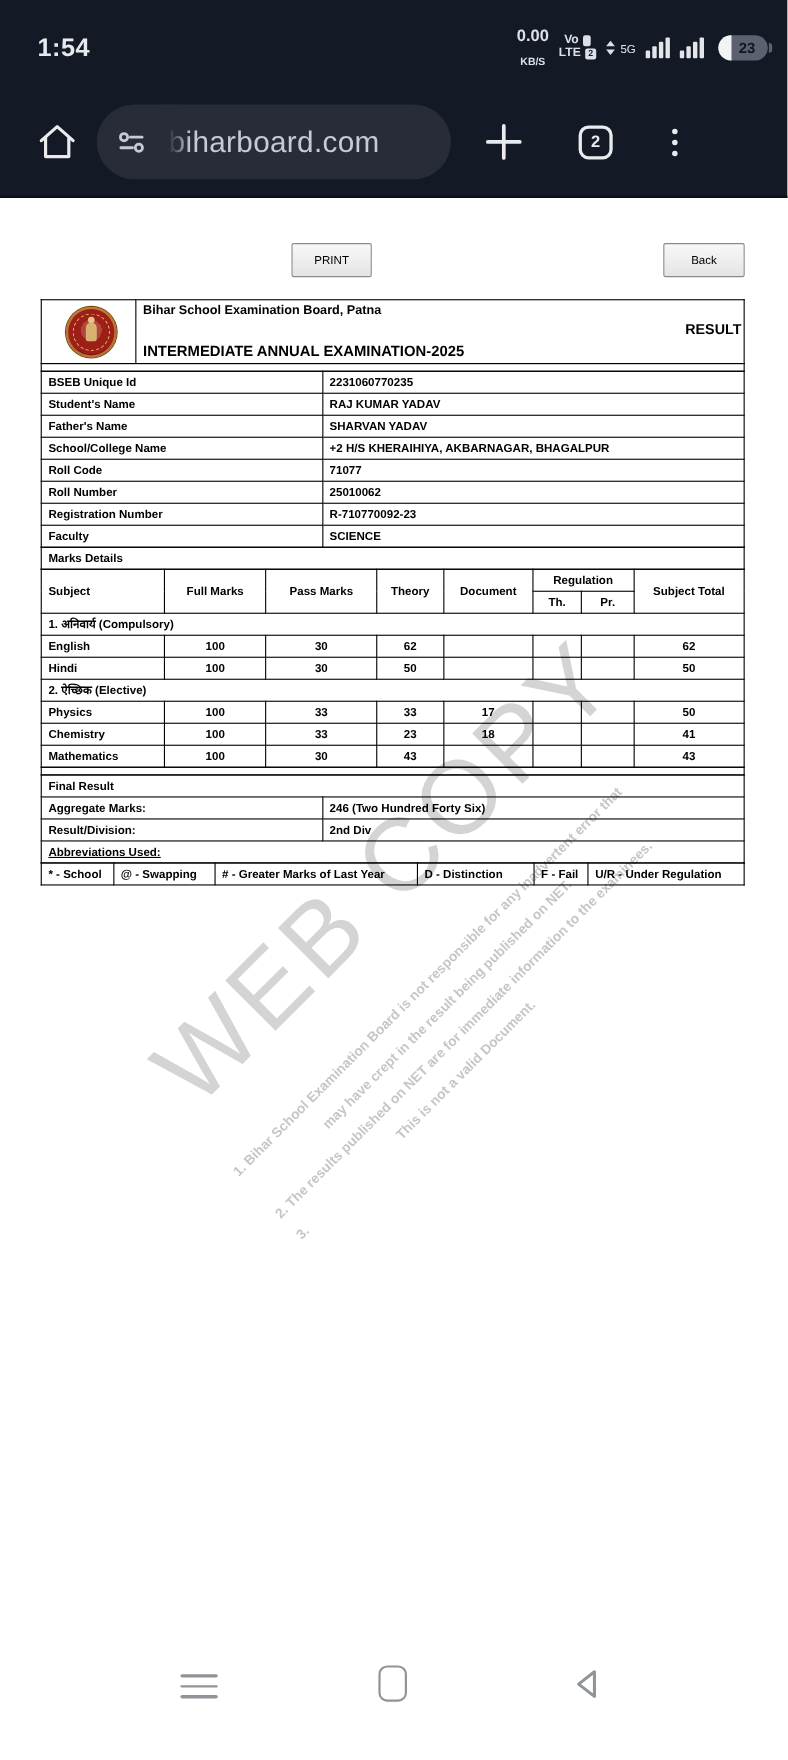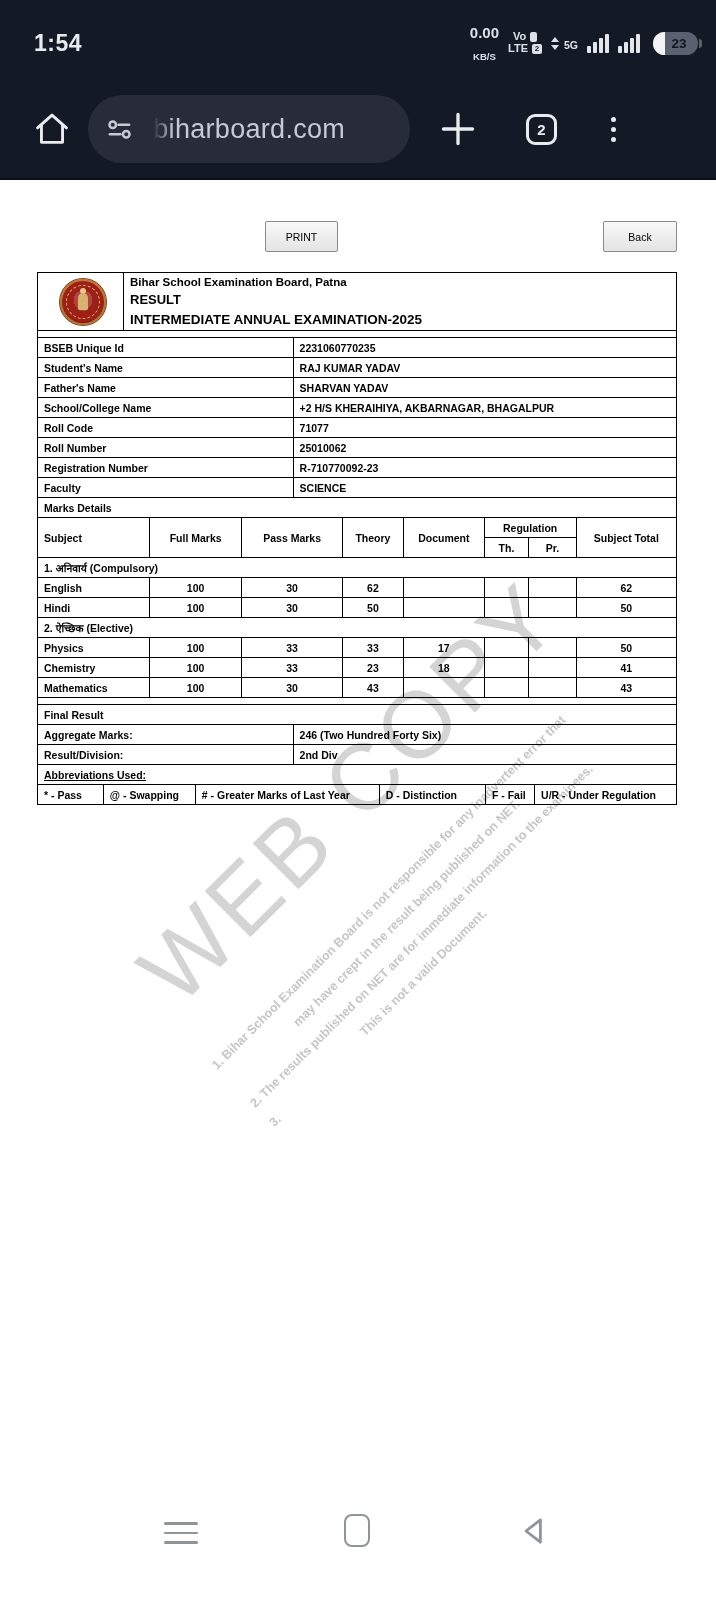--- a/index.html
+++ b/index.html
@@ -22,21 +22,21 @@
   .net-val { font-size:15px; } .net-unit { font-size:9.5px; margin-top:12px; }
   .volte-row { display:flex; align-items:center; gap:2px; font-size:11px; line-height:1.05; }
   .sim-chip { width:7px; height:10px; border-radius:2px; background:#dde0e7; margin-left:2px; }
   .sim-badge { min-width:10px; height:10px; border-radius:2px; background:#dde0e7; color:#141926;
     font-size:8px; font-weight:bold; display:flex; align-items:center; justify-content:center; margin-left:2px; }
   .arrows { display:flex; flex-direction:column; gap:3px; }
   .arr-up { width:0; height:0; border-left:4px solid transparent; border-right:4px solid transparent;
     border-bottom:5px solid #dde0e7; }
   .arr-dn { width:0; height:0; border-left:4px solid transparent; border-right:4px solid transparent;
     border-top:5px solid #dde0e7; }
-  .fiveg { font-size:10.5px; font-weight:bold; color:#e3e5ea; align-self:flex-start; margin:14px 0 0 -4px; }
+  .fiveg { font-size:10.5px; font-weight:normal; color:#e3e5ea; align-self:flex-start; margin:14px 0 0 -4px; }
   .sig { display:flex; align-items:flex-end; gap:2px; height:20px; }
   .sig i { display:block; width:4px; background:#e3e5ea; border-radius:1px; }
   .b1{height:7px;} .b2{height:11px;} .b3{height:15px;} .b4{height:19px;}
   .battery { position:relative; width:45px; height:23px; border-radius:11.5px; background:#5b6170;
     display:flex; align-items:center; justify-content:center; margin-left:4px; }
   .battery::after { content:""; position:absolute; right:-4px; top:7px; width:3px; height:9px;
     background:#5b6170; border-radius:0 3px 3px 0; }
   .battery .fill { position:absolute; left:0; top:0; bottom:0; width:12px; background:#f2f3f5;
     border-radius:11.5px 0 0 11.5px; }
   .battery .pct { position:relative; font-size:13.5px; font-weight:bold; color:#12161f; margin-left:7px; }
@@ -68,21 +68,21 @@
   .doc table { width:100%; border-collapse:collapse; table-layout:fixed; margin-top:-1px; }
   .doc table:first-child { margin-top:0; }
   .doc td { border:1px solid #000; font-size:10.5px; font-weight:bold; color:#000;
     height:20px; padding:1px 2px 0 6px; text-align:left; vertical-align:middle; line-height:1.15;
     overflow:hidden; white-space:nowrap; background:transparent; }
   .doc td.center { text-align:center; padding-left:2px; }
   .hdr-row td { height:58px; }
   .logo-cell { text-align:center; padding:0; }
   .title-cell { text-align:center; padding:0; }
   .board-name { font-size:11.5px; }
-  .result-title { font-size:13px; margin-top:4px; }
+  .result-title { font-size:13px; margin-top:4px;text-align:right; }
   .exam-title { font-size:13.5px; margin-top:4px; }
   .spacer { height:8px; border:1px solid #000; margin-top:-1px; background:transparent; }
   .abbr-title { text-align:center; text-decoration:underline; padding-left:0; }
 
   
   .seal { width:46px; height:46px; margin:0 auto; border-radius:50%; position:relative;
     background:radial-gradient(circle at 50% 46%, #b0463c 0 28%, #9c2017 28% 64%, #7d150e 64% 100%);
     box-shadow:inset 0 0 0 2px rgba(220,165,70,.65), 0 0 0 1px #6b4a14; }
   .seal .ring { position:absolute; inset:6px; border:1px dashed #e0b15c; border-radius:50%; }
   .seal .figure { position:absolute; left:50%; top:50%; transform:translate(-50%,-52%);
@@ -389,21 +389,21 @@
     <colgroup>
       <col style="width:10.3%">
         <col style="width:14.4%">
         <col style="width:28.8%">
       <col style="width:16.6%">
         <col style="width:7.7%">
         <col style="width:22.2%">
     </colgroup>
     <tbody>
         <tr id="abbr-row">
-          <td>* - Pass</td>
+          <td>* - School</td>
           <td>@ - Swapping</td>
           <td># - Greater Marks of Last Year</td>
           <td>D - Distinction</td>
           <td>F - Fail</td>
           <td>U/R - Under Regulation</td>
         </tr>
   </tbody>
     </table>
 </div>
 

